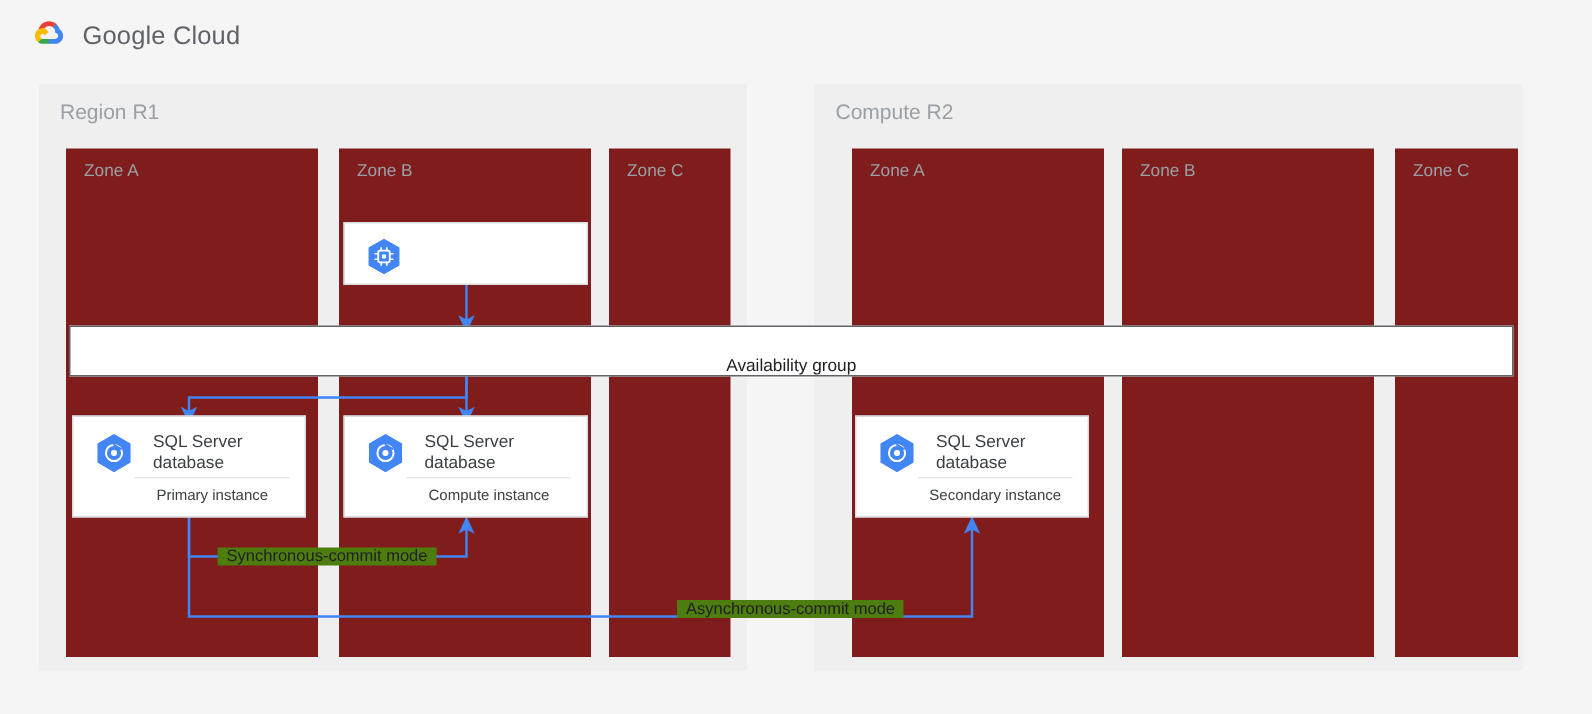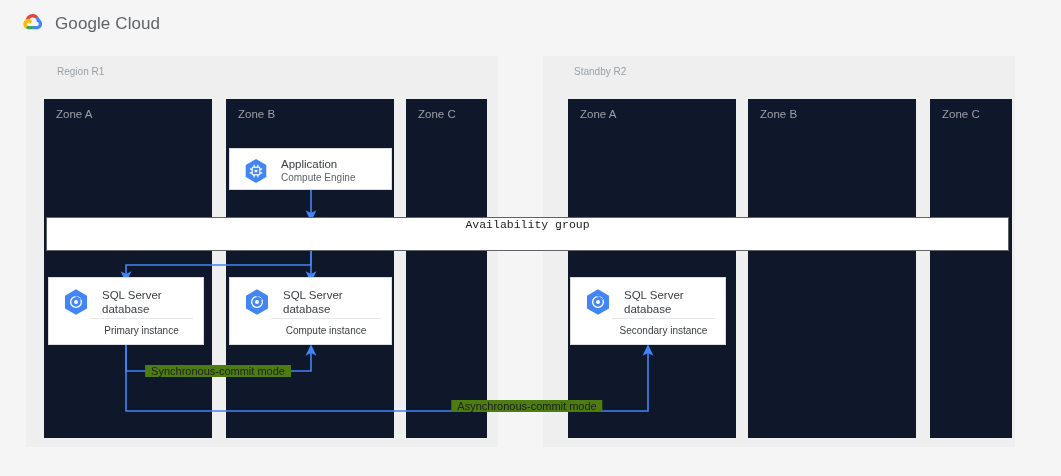--- a/index.html
+++ b/index.html
@@ -45,29 +45,29 @@
   .brand-text .g1 { color: #5f6368; }
   .brand-text .g2 { color: #5f6368; font-weight: 400; }
 
   
   .region {
     position: absolute;
     background: #efefef;
   }
   .region-label {
     position: absolute;
-    left: 31px;
+    left: 14px;
     top: 10px;
-    font-size: 10px;
+    font-size: 14px;
     color: #9aa0a6;
     white-space: nowrap;
   }
   .zone {
     position: absolute;
-    background: #0f172a;
+    background: #7f1d1d;
   }
   .zone-label {
     position: absolute;
     left: 12px;
     top: 9px;
     font-size: 11.5px;
     color: #9aa0a6;
     white-space: nowrap;
   }
 
@@ -121,23 +121,22 @@
     text-align: center;
   }
 
   
   .ag-bar {
     position: absolute;
     background: #ffffff;
     border: 1px solid #5f6368;
     box-sizing: border-box;
     display: flex;
-    align-items: flex-start;
+    align-items: flex-end;
     justify-content: center;
-    font-family: Liberation Mono, monospace;
   }
   .ag-label {
     font-size: 11.5px;
     color: #202124;
     white-space: nowrap;
   }
 
   
   #wires {
     position: absolute;
@@ -182,21 +181,21 @@
     <div class="zone-label">Zone A</div>
   </div>
   <div class="zone" style="left:226px; top:99px; width:168px; height:339px;">
     <div class="zone-label">Zone B</div>
   </div>
   <div class="zone" style="left:406px; top:99px; width:81px; height:339px;">
     <div class="zone-label">Zone C</div>
   </div>
 
   <div class="region" style="left:543px; top:56px; width:472px; height:391px;">
-    <div class="region-label">Standby R2</div>
+    <div class="region-label">Compute R2</div>
   </div>
   <div class="zone" style="left:568px; top:99px; width:168px; height:339px;">
     <div class="zone-label">Zone A</div>
   </div>
   <div class="zone" style="left:748px; top:99px; width:168px; height:339px;">
     <div class="zone-label">Zone B</div>
   </div>
   <div class="zone" style="left:930px; top:99px; width:82px; height:339px;">
     <div class="zone-label">Zone C</div>
   </div>
@@ -233,24 +232,20 @@
           <path d="M17.3 11.6 L17.3 14.4"></path>
             <path d="M22.7 11.6 L22.7 14.4"></path>
           <path d="M17.3 25.6 L17.3 28.4"></path>
             <path d="M22.7 25.6 L22.7 28.4"></path>
           <path d="M11.6 17.3 L14.4 17.3"></path>
             <path d="M11.6 22.7 L14.4 22.7"></path>
           <path d="M25.6 17.3 L28.4 17.3"></path>
             <path d="M25.6 22.7 L28.4 22.7"></path>
         </g>
       </svg>
-      <div class="card-titles">
-        <span class="card-title">Application</span>
-        <span class="card-sub">Compute Engine</span>
-      </div>
     </div>
   </div>
 
   <div class="card" style="left:48px; top:277px; width:156px; height:68px;">
     <div class="card-main" style="height:46px;">
       <svg class="card-icon" viewBox="0 0 40 40">
         <path d="M20 3 L34.7 11.5 L34.7 28.5 L20 37 L5.3 28.5 L5.3 11.5 Z" fill="#4285f4"></path>
         <circle cx="20" cy="20" r="7.2" fill="none" stroke="#ffffff" stroke-width="1.8"></circle>
         <circle cx="20" cy="20" r="2.7" fill="#ffffff"></circle>
         <path d="M20 12.8 L26.2 16.4" stroke="#4285f4" stroke-width="1.7" stroke-linecap="round"></path>

